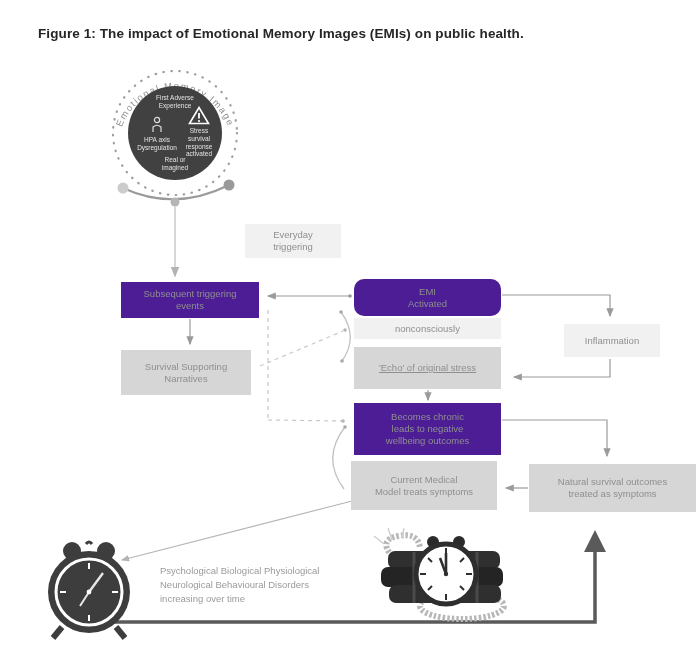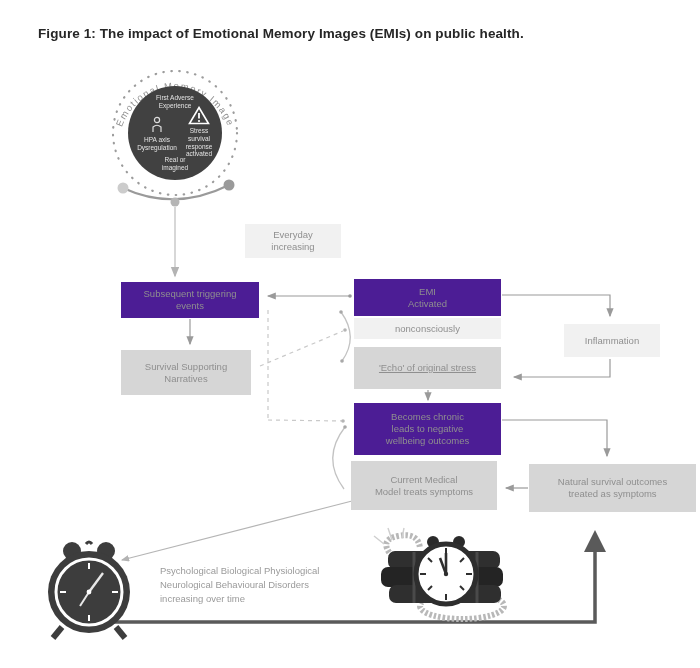--- a/index.html
+++ b/index.html
@@ -170,26 +170,26 @@
     <circle cx="11" cy="15" r="1.1" fill="#ffffff"></circle>
   </svg>
   <div class="ctext" style="left:180px;top:127px;width:38px;">Stress
 survival
 response
 activated</div>
   <div class="ctext" style="left:150px;top:156px;width:50px;">Real or
 imagined</div>
 
   <div class="box light" style="left:245px;top:224px;width:96px;height:34px;">Everyday
-increasing</div>
+triggering</div>
   <div class="box mid" style="left:121px;top:282px;width:138px;height:36px;">Subsequent triggering
 events</div>
   <div class="box dark" style="left:121px;top:350px;width:130px;height:45px;">Survival Supporting
 Narratives</div>
-  <div class="box mid" style="left:354px;top:279px;width:147px;height:37px;">EMI
+  <div class="box mid" style="left:354px;top:279px;width:147px;height:37px;border-radius:10px;">EMI
 Activated</div>
   <div class="box light" style="left:354px;top:318px;width:147px;height:21px;">nonconsciously</div>
   <div class="box dark" style="left:354px;top:347px;width:147px;height:42px;text-decoration:underline;">'Echo' of original stress</div>
   <div class="box mid" style="left:354px;top:403px;width:147px;height:52px;">Becomes chronic
 leads to negative
 wellbeing outcomes</div>
   <div class="box dark" style="left:351px;top:461px;width:146px;height:49px;">Current Medical
 Model treats symptoms</div>
   <div class="box light" style="left:564px;top:324px;width:96px;height:33px;">Inflammation</div>
   <div class="box dark" style="left:529px;top:464px;width:167px;height:48px;">Natural survival outcomes

